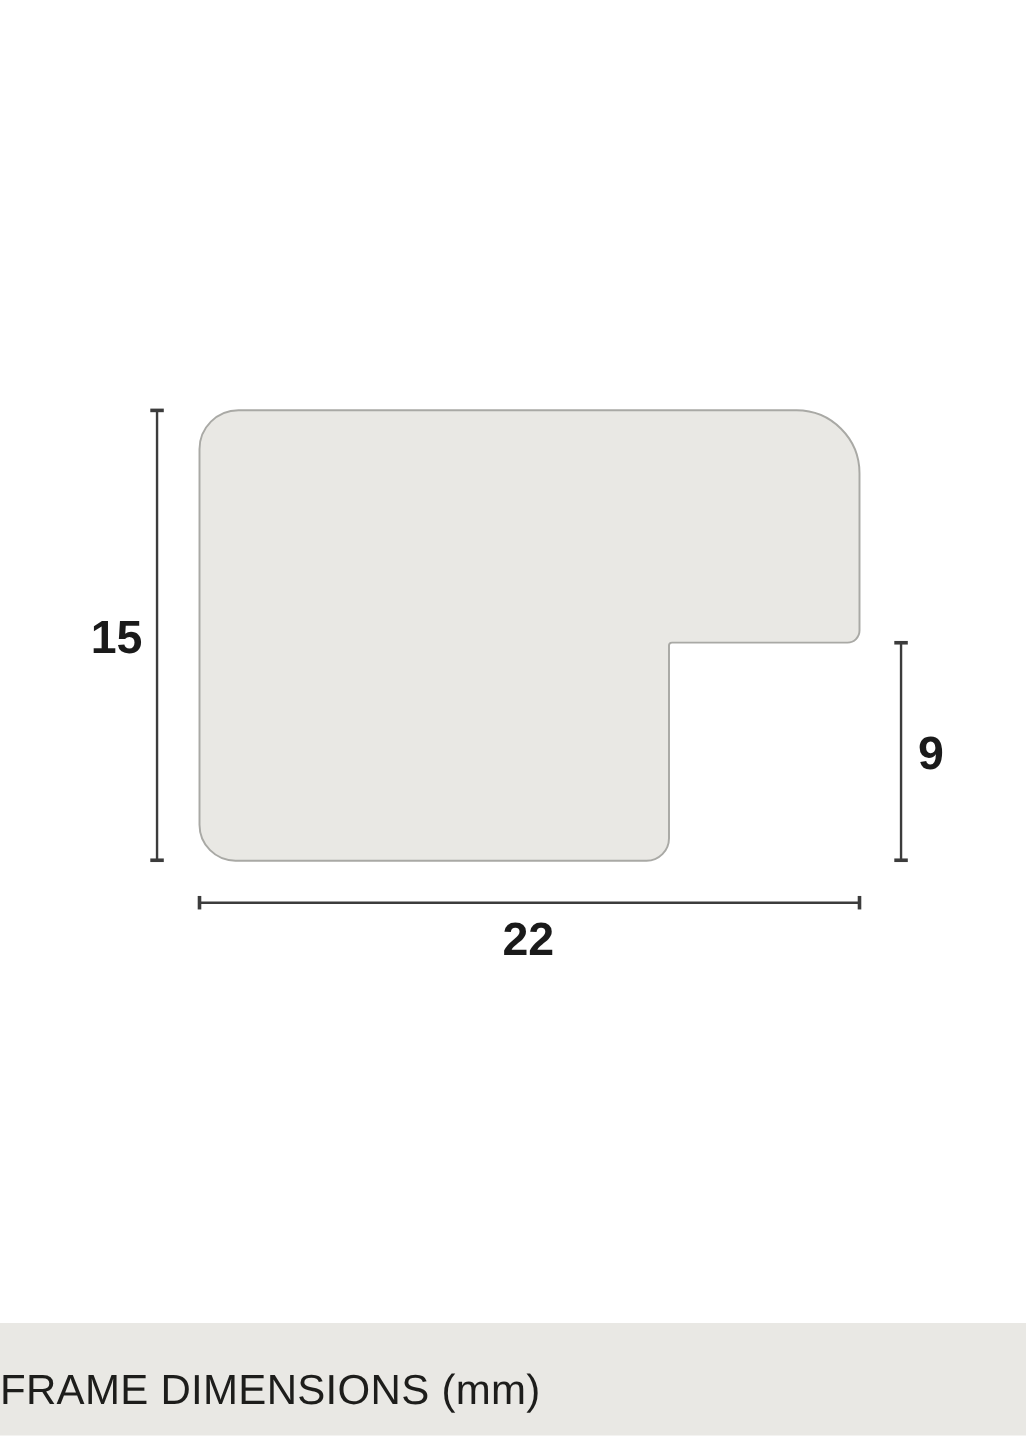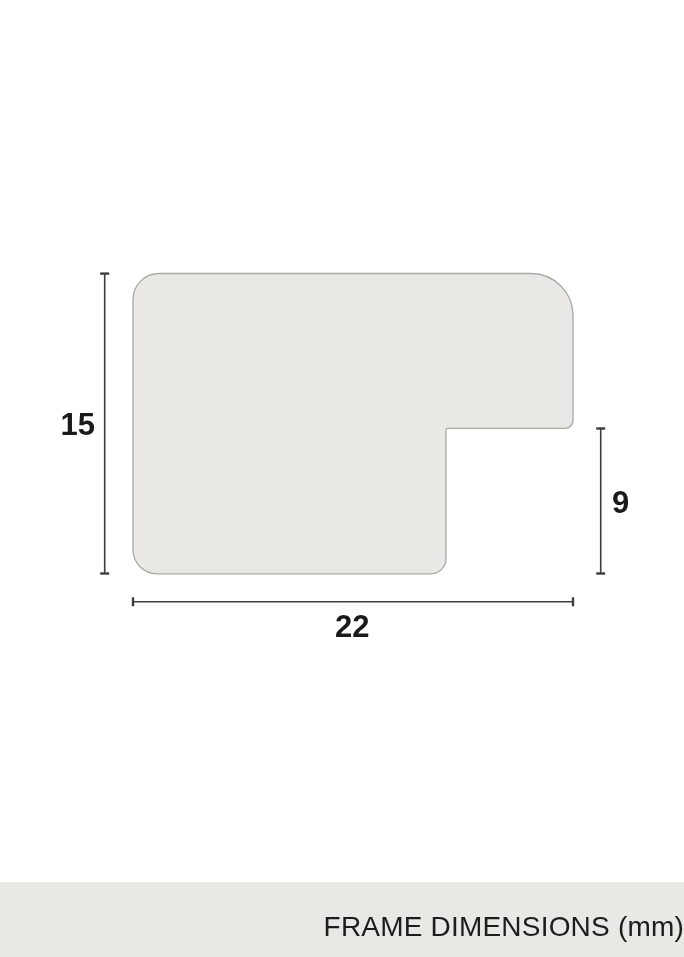--- a/index.html
+++ b/index.html
@@ -45,13 +45,13 @@
     <line x1="600.7" y1="428.5" x2="600.7" y2="573.5"></line>
     <line x1="596.2" y1="428.5" x2="605.2" y2="428.5" stroke-width="2.4"></line>
     <line x1="596.2" y1="573.5" x2="605.2" y2="573.5" stroke-width="2.4"></line>
   </g>
 
   <text class="dimnum" x="620.7" y="512.5" text-anchor="middle">9</text>
 </svg>
 
 <div style="position:absolute;left:0;top:882px;width:684px;height:75px;background:#e9e8e4;"></div>
 
-<div style="position:absolute;left:0;top:911px;width:684px;text-align:right;font-size:28px;letter-spacing:0.2px;color:#1d1d1b;">FRAME DIMENSIONS (mm)</div>
+<div style="position:absolute;left:0;top:911px;width:684px;text-align:left;font-size:28px;letter-spacing:0.2px;color:#1d1d1b;">FRAME DIMENSIONS (mm)</div>
 
 </body></html>

